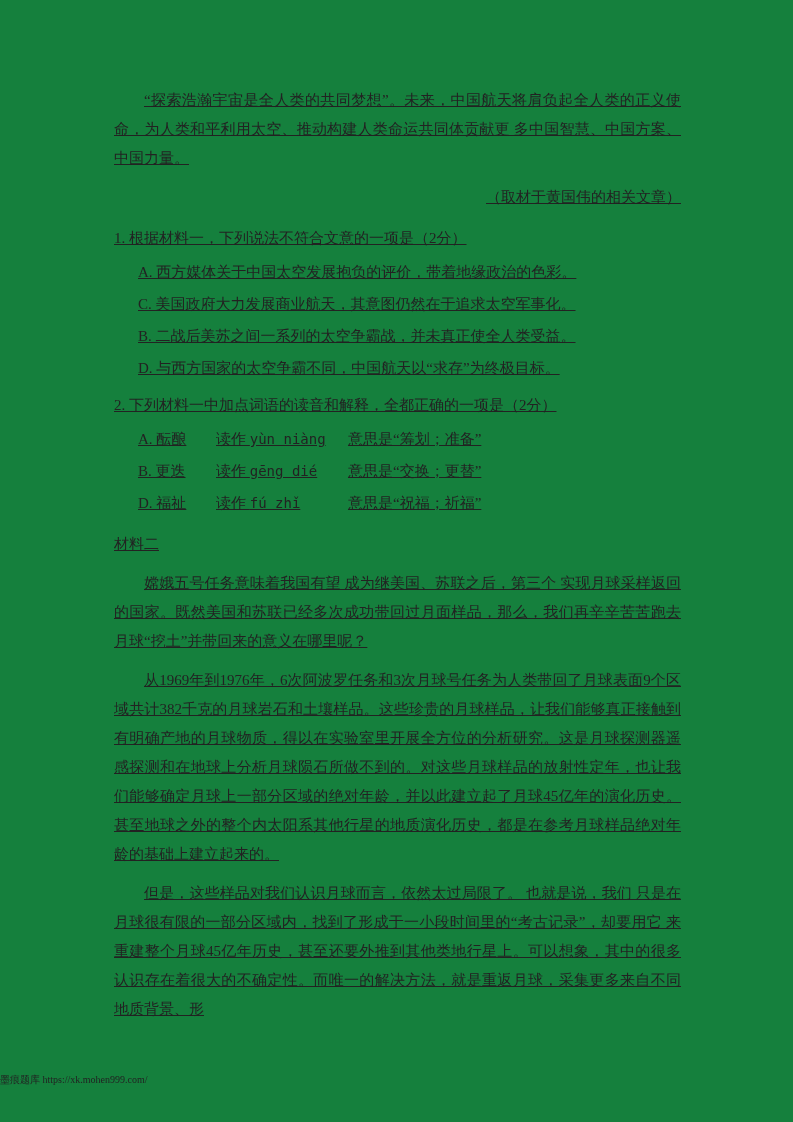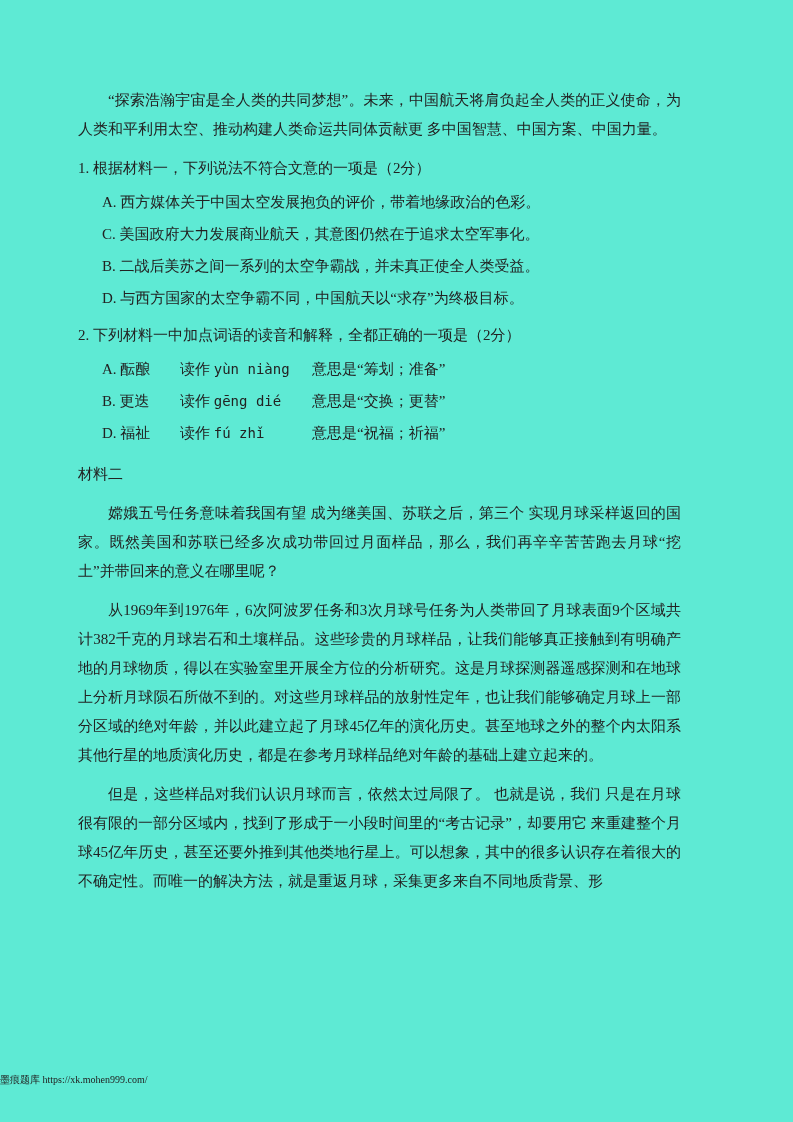--- a/index.html
+++ b/index.html
@@ -6,27 +6,28 @@
     margin: 0;
     padding: 0;
     background: #ffffff;
   }
   .page {
     position: relative;
     width: 793px;
     height: 1122px;
     box-sizing: border-box;
     margin: 0 auto;
-    padding: 86px 112px 0 78px;
-    background: #5eead4;
+    padding: 86px 112px 0 114px;
+    background: #15803d;
     color: #222222;
     font-family: "Liberation Serif", "DejaVu Serif", serif;
     font-size: 15px;
     line-height: 29px;
     overflow: hidden;
+    text-decoration: underline;
   }
   .para {
     margin: 0 0 10px 0;
     text-align: justify;
     text-indent: 2em;
   }
   .attribution {
     margin: 2px 0 12px 0;
     text-align: right;
     text-indent: 0;
@@ -66,20 +67,21 @@
     color: #222222;
   }
 </style>
 </head>
 <body>
 
 <div class="page">
 
   <p class="para">“探索浩瀚宇宙是全人类的共同梦想”。未来，中国航天将肩负起全人类的正义使命，为人类和平利用太空、推动构建人类命运共同体贡献更 多中国智慧、中国方案、中国力量。</p>
 
+  <p class="attribution">（取材于黄国伟的相关文章）</p>
 
   <div class="question">
     <p class="stem">1. 根据材料一，下列说法不符合文意的一项是（2分）</p>
     <p class="option">A. 西方媒体关于中国太空发展抱负的评价，带着地缘政治的色彩。</p>
     <p class="option">C. 美国政府大力发展商业航天，其意图仍然在于追求太空军事化。</p>
     <p class="option">B. 二战后美苏之间一系列的太空争霸战，并未真正使全人类受益。</p>
     <p class="option">D. 与西方国家的太空争霸不同，中国航天以“求存”为终极目标。</p>
   </div>
 
   <div class="question">

